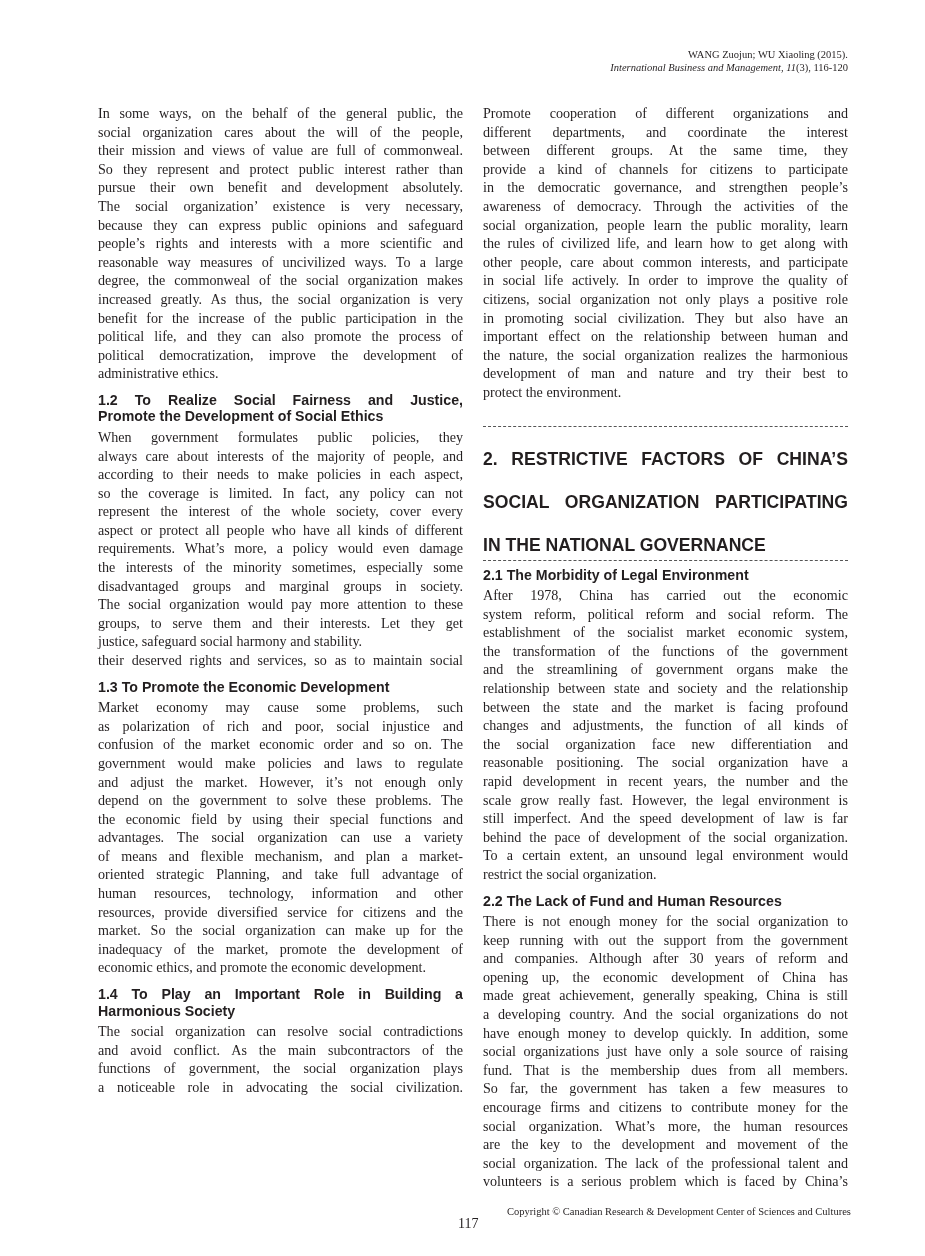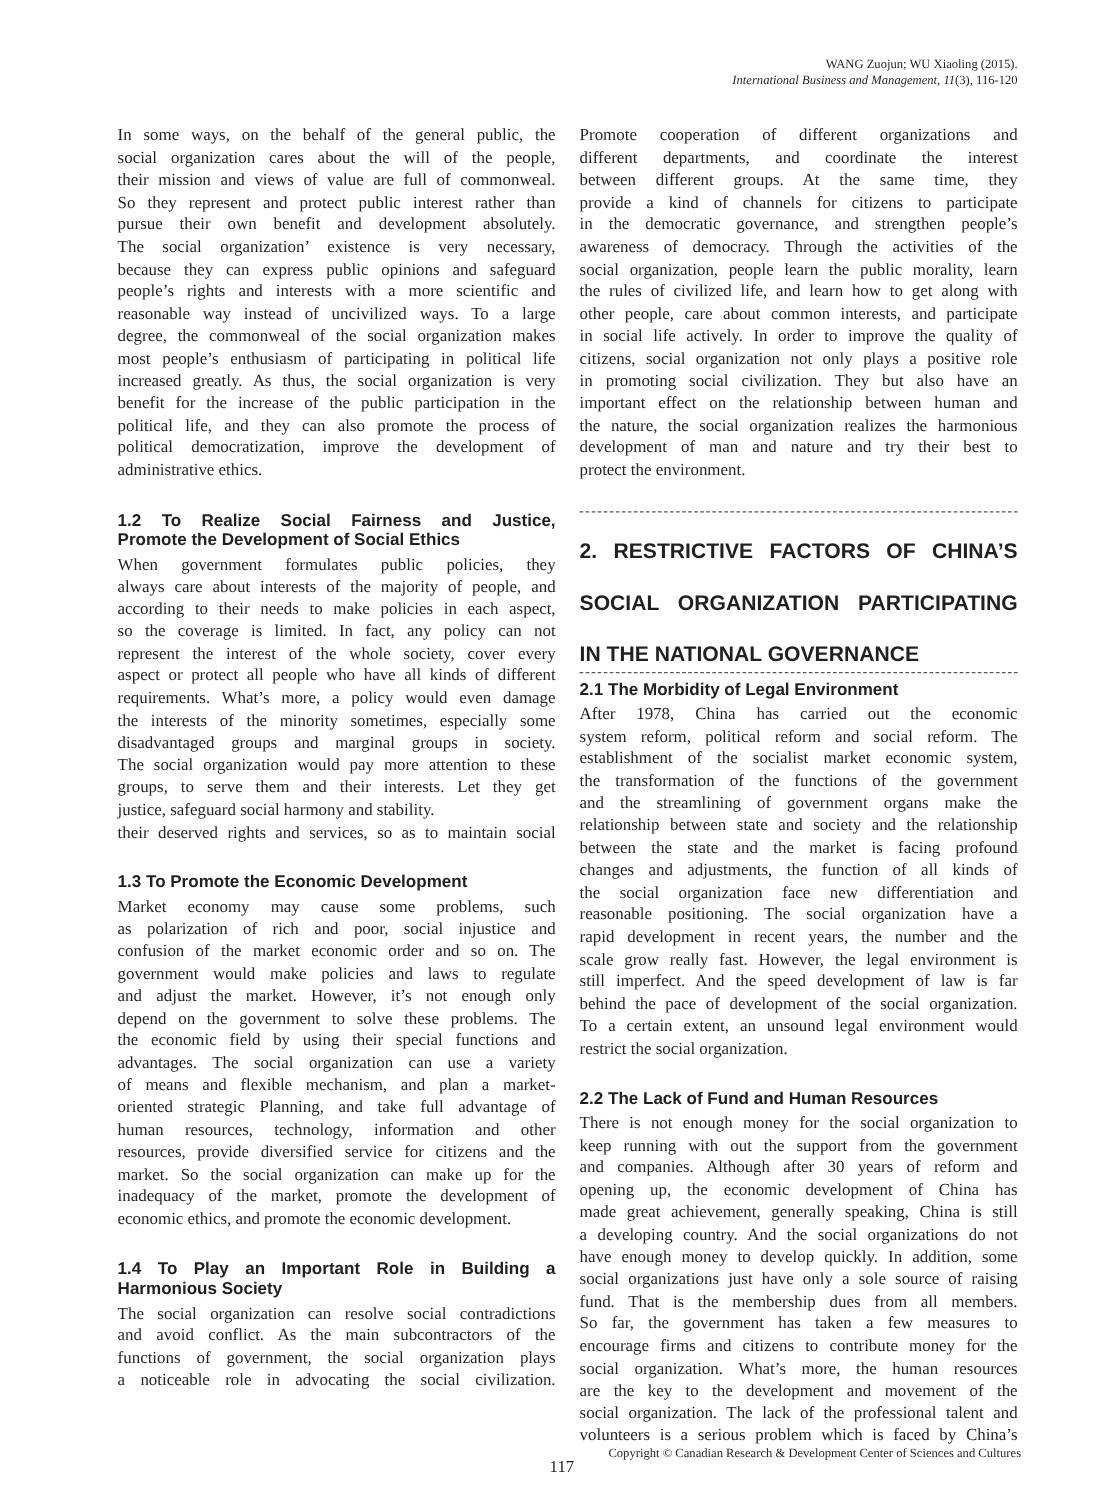--- a/index.html
+++ b/index.html
@@ -7,21 +7,21 @@
     .header { position: absolute; top: 48px; right: 77px; text-align: right;
       font-family: "Liberation Serif", serif; font-size: 10.5px; line-height: 13px; color: #231f20; }
     .header .journal { font-style: italic; }
     .header .journal .iss { font-style: normal; }
     .col { position: absolute; top: 104px; width: 365px; }
     .col.left { left: 98px; }
     .col.right { left: 483px; }
     .p { font-family: "Liberation Serif", serif; font-size: 14.1px; line-height: 18.6px; margin: 0; }
     .ln { display: block; text-align: justify; text-align-last: justify; white-space: nowrap; height: 18.6px; }
     .ln.last { text-align-last: left; }
-    .h2 { font-family: "Liberation Sans", sans-serif; font-weight: bold; font-size: 14.2px; line-height: 16.5px; margin: 24px 0 3px 0; }
+    .h2 { font-family: "Liberation Sans", sans-serif; font-weight: bold; font-size: 14.2px; line-height: 16.5px; margin: 9px 0 3px 0; }
     .h2 .ln { height: 16.5px; }
     .h1 { font-family: "Liberation Sans", sans-serif; font-weight: bold; font-size: 17.6px; line-height: 27px;
       border-top: 1px dashed #555; border-bottom: 1px dashed #555; padding: 3px 0 1px 0; margin: 24px 0 6px 0; }
     .h1 .ln { height: 27px; margin-top: 16px; }
     .footer { position: absolute; top: 1204px; left: 458px; width: 400px; font-family: "Liberation Serif", serif; }
     .footer .pg { position: absolute; left: 0; top: 12px; font-size: 14px; }
     .footer .cp { position: absolute; left: 49px; top: 2px; font-size: 10.5px; white-space: nowrap; }
   </style>
 </head>
 <body>
@@ -34,23 +34,22 @@
 <div class="col left">
   <div class="p">
       <span class="ln">In some ways, on the behalf of the general public, the</span>
       <span class="ln">social organization cares about the will of the people,</span>
       <span class="ln">their mission and views of value are full of commonweal.</span>
       <span class="ln">So they represent and protect public interest rather than</span>
       <span class="ln">pursue their own benefit and development absolutely.</span>
       <span class="ln">The social organization’ existence is very necessary,</span>
       <span class="ln">because they can express public opinions and safeguard</span>
       <span class="ln">people’s rights and interests with a more scientific and</span>
-      <span class="ln">reasonable way instead of uncivilized ways. To a large</span>
+      <span class="ln">reasonable way measures of uncivilized ways. To a large</span>
       <span class="ln">degree, the commonweal of the social organization makes</span>
-      <span class="ln">most people’s enthusiasm of participating in political life</span>
       <span class="ln">increased greatly. As thus, the social organization is very</span>
       <span class="ln">benefit for the increase of the public participation in the</span>
       <span class="ln">political life, and they can also promote the process of</span>
       <span class="ln">political democratization, improve the development of</span>
       <span class="ln last">administrative ethics.</span>
     </div>
 
   <div class="h2">
       <span class="ln">1.2  To Realize Social Fairness and Justice,</span>
       <span class="ln last">Promote the Development of Social Ethics</span>

